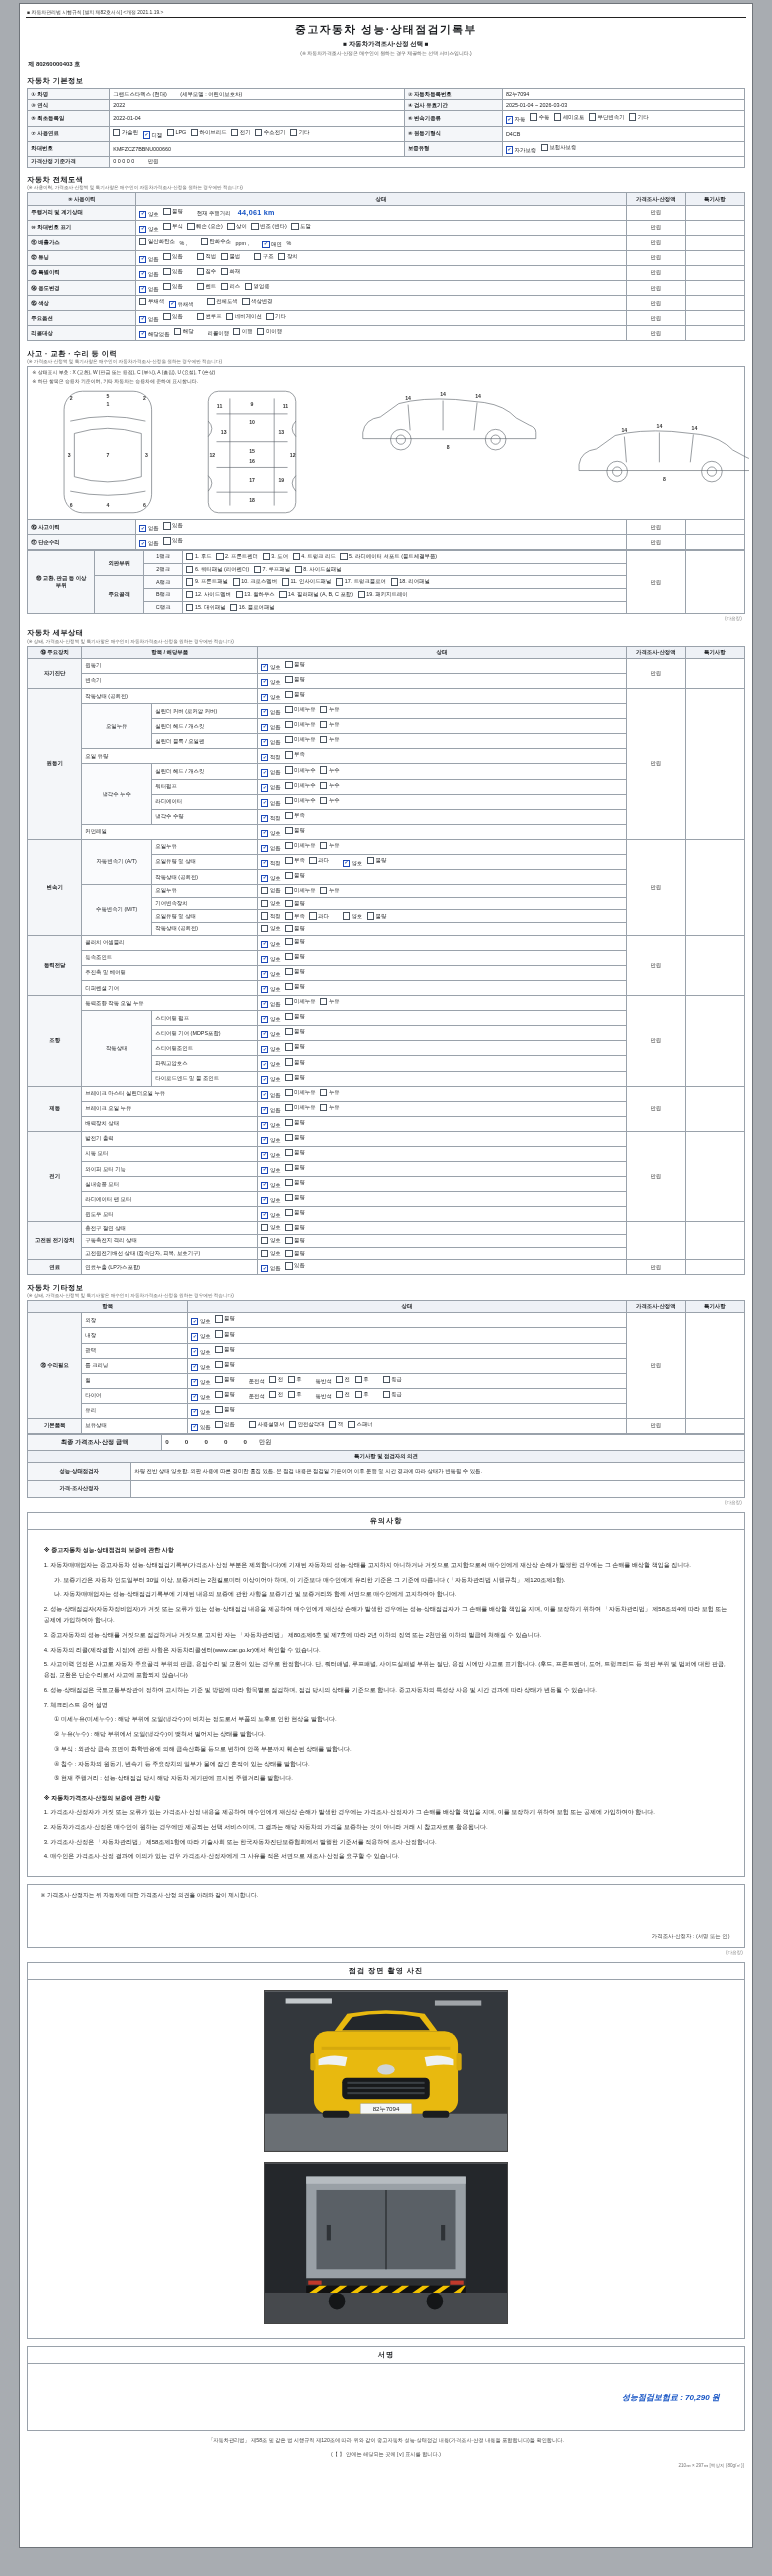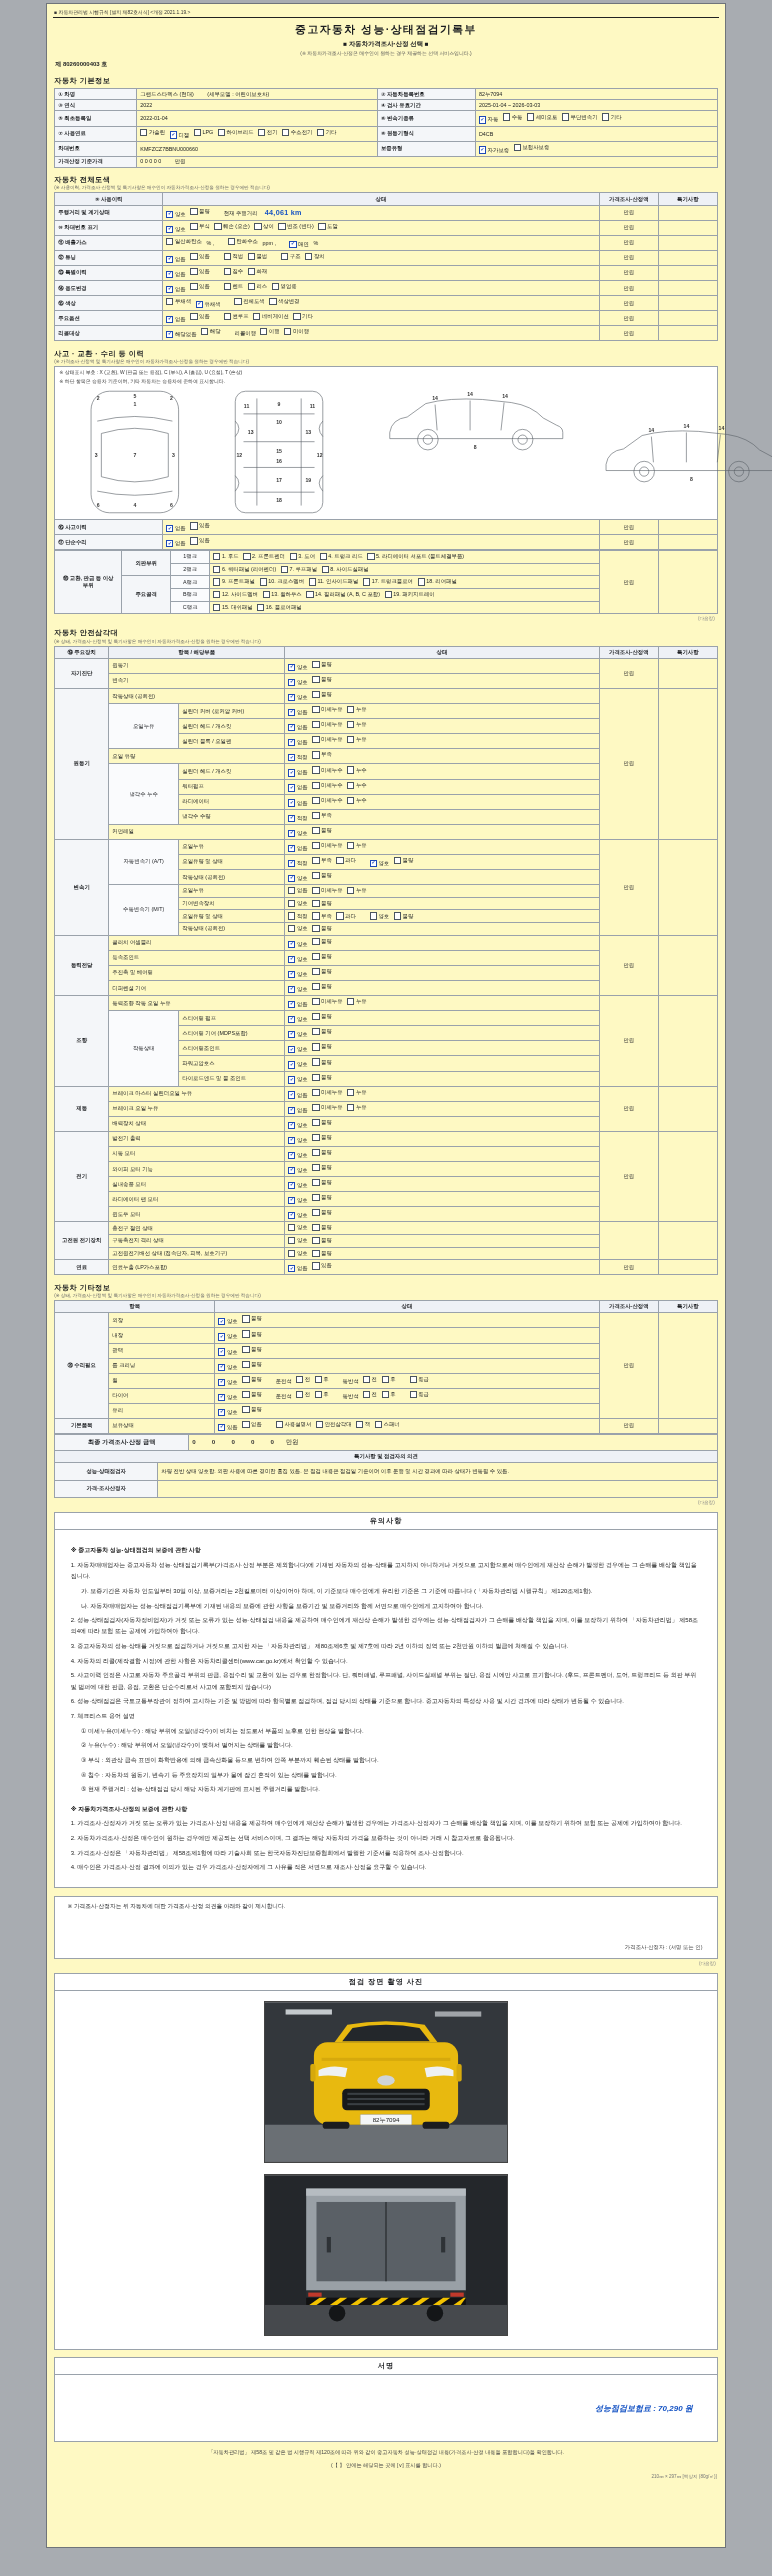--- a/index.html
+++ b/index.html
@@ -1,17 +1,17 @@
 <!DOCTYPE html>
 <html lang="ko" style="font-size:8.2px"><head>
 <meta charset="utf-8">
 <style>
   html,body{margin:0;padding:0;}
   body{background:#a8acb1;font-family:"Liberation Sans","DejaVu Sans",sans-serif;color:#1c1e21;}
-  .page{width:680px;min-height:2545px;margin:3.1px auto;background:#fef9c3;border:0.5px solid #6f747a;
+  .page{width:734px;min-height:2545px;margin:3.1px auto;background:#ffffff;border:0.5px solid #6f747a;
         padding:4.1px 6.2px 14.4px;box-sizing:border-box;}
   .topline{font-size:4.9px;color:#333;border-bottom:1px solid #222;padding:1px 1px 2.1px;}
   .titlewrap{text-align:center;padding:5.2px 0 0;}
   h1{font-size:10.8px;margin:0;letter-spacing:1.5px;font-weight:bold;}
   .subtitle{font-size:6.4px;font-weight:bold;margin-top:2.6px;}
   .subnote{font-size:4.9px;color:#555;margin-top:1px;}
   .docno{text-align:left;font-size:6px;font-weight:bold;margin:4.1px 2.1px 0;}
   .sec{margin:6.2px 1px 0;}
   .sec-head{text-align:left;padding:1px 0 2.1px;}
   .sec-title{font-size:7.2px;font-weight:bold;letter-spacing:0.5px;}
@@ -578,21 +578,21 @@
                 <span class="cl">16. 플로어패널</span>
               </span></td>
           </tr>
         </tbody>
     </table>
     <div class="nextmark">(다음장)</div>
   </section>
 
   <section class="sec">
     <div class="sec-head">
-      <span class="sec-title">자동차 안전삼각대</span>
+      <span class="sec-title">자동차 세부상태</span>
       <span class="sec-note">(※ 상태, 가격조사·산정액 및 특기사항은 매수인이 자동차가격조사·산정을 원하는 경우에만 적습니다)</span>
     </div>
     <table class="tbl">
       <colgroup>
           <col style="width:54px">
           <col style="width:70px">
           <col style="width:106px">
           <col>
           <col style="width:59px">
           <col style="width:59px">

